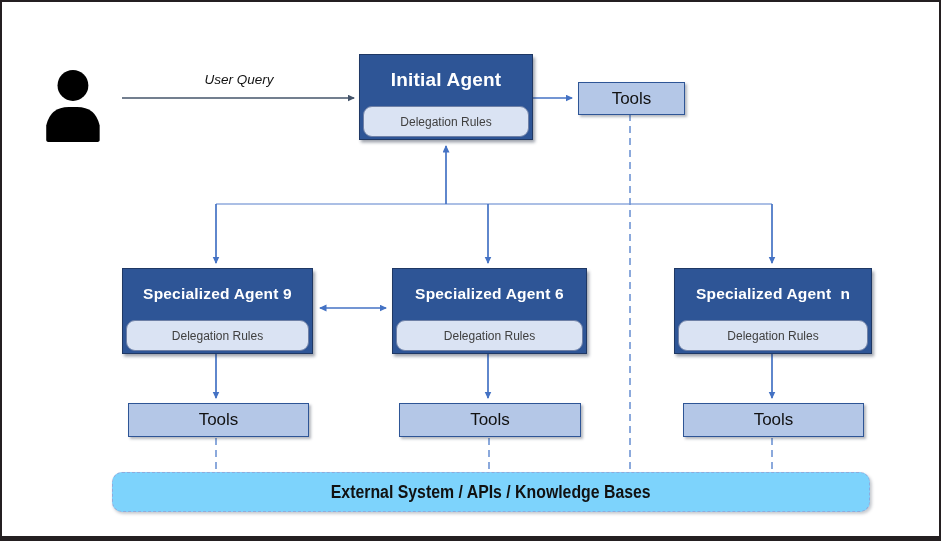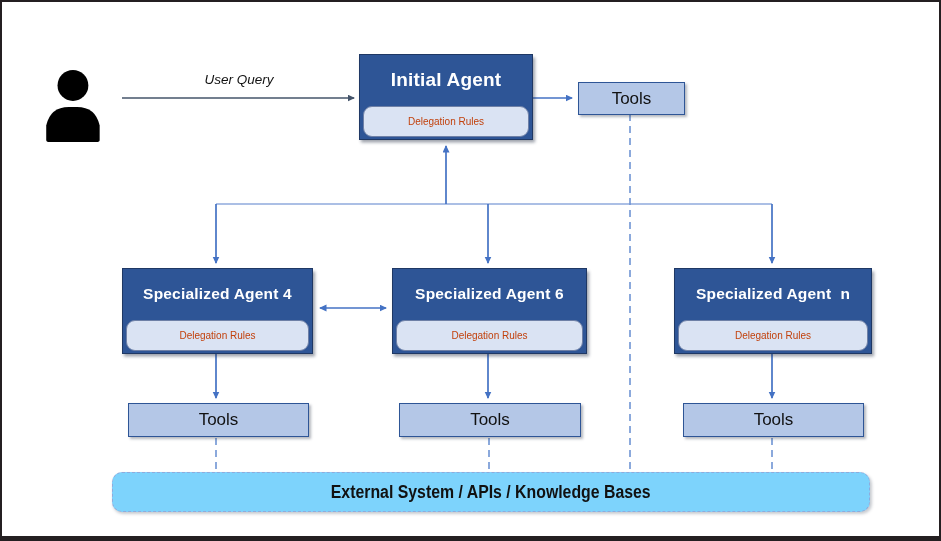--- a/index.html
+++ b/index.html
@@ -31,21 +31,21 @@
     color:#ffffff;font-weight:600;letter-spacing:.2px;
   }
   .agent-title.big{font-size:19px;}
   .agent-title.small{font-size:15.5px;}
   .sub-badge{
     position:absolute;left:3px;right:3px;bottom:2px;height:31px;
     background:#dae3f3;
     border:1px solid #6e80a6;
     border-radius:9px;
     display:flex;align-items:center;justify-content:center;
-    font-size:10px;color:#c2410c;
+    font-size:12px;color:#404040;
     box-sizing:border-box;
   }
   
   .tools-box{
     position:absolute;
     background:#b4c7e7;
     border:1px solid #2e5596;
     box-shadow:1.5px 2px 2.5px rgba(40,50,70,.35);
     display:flex;align-items:center;justify-content:center;
     font-size:17px;color:#111111;
@@ -121,21 +121,21 @@
   <div class="label abs" style="left:122px;top:70px;width:230px;font-style:italic;">User Query</div>
 
   <div class="agent-box" style="left:357px;top:52px;width:174px;height:86px;">
     <div class="agent-title big">Initial Agent</div>
     <div class="sub-badge">Delegation Rules</div>
   </div>
 
   <div class="tools-box" style="left:576px;top:80px;width:107px;height:33px;">Tools</div>
 
   <div class="agent-box" style="left:120px;top:266px;width:191px;height:86px;">
-    <div class="agent-title small">Specialized Agent 4</div>
+    <div class="agent-title small">Specialized Agent 9</div>
     <div class="sub-badge">Delegation Rules</div>
   </div>
 
   <div class="agent-box" style="left:390px;top:266px;width:195px;height:86px;">
     <div class="agent-title small">Specialized Agent 6</div>
     <div class="sub-badge">Delegation Rules</div>
   </div>
 
   <div class="agent-box" style="left:672px;top:266px;width:198px;height:86px;">
     <div class="agent-title small">Specialized Agent &nbsp;n</div>

